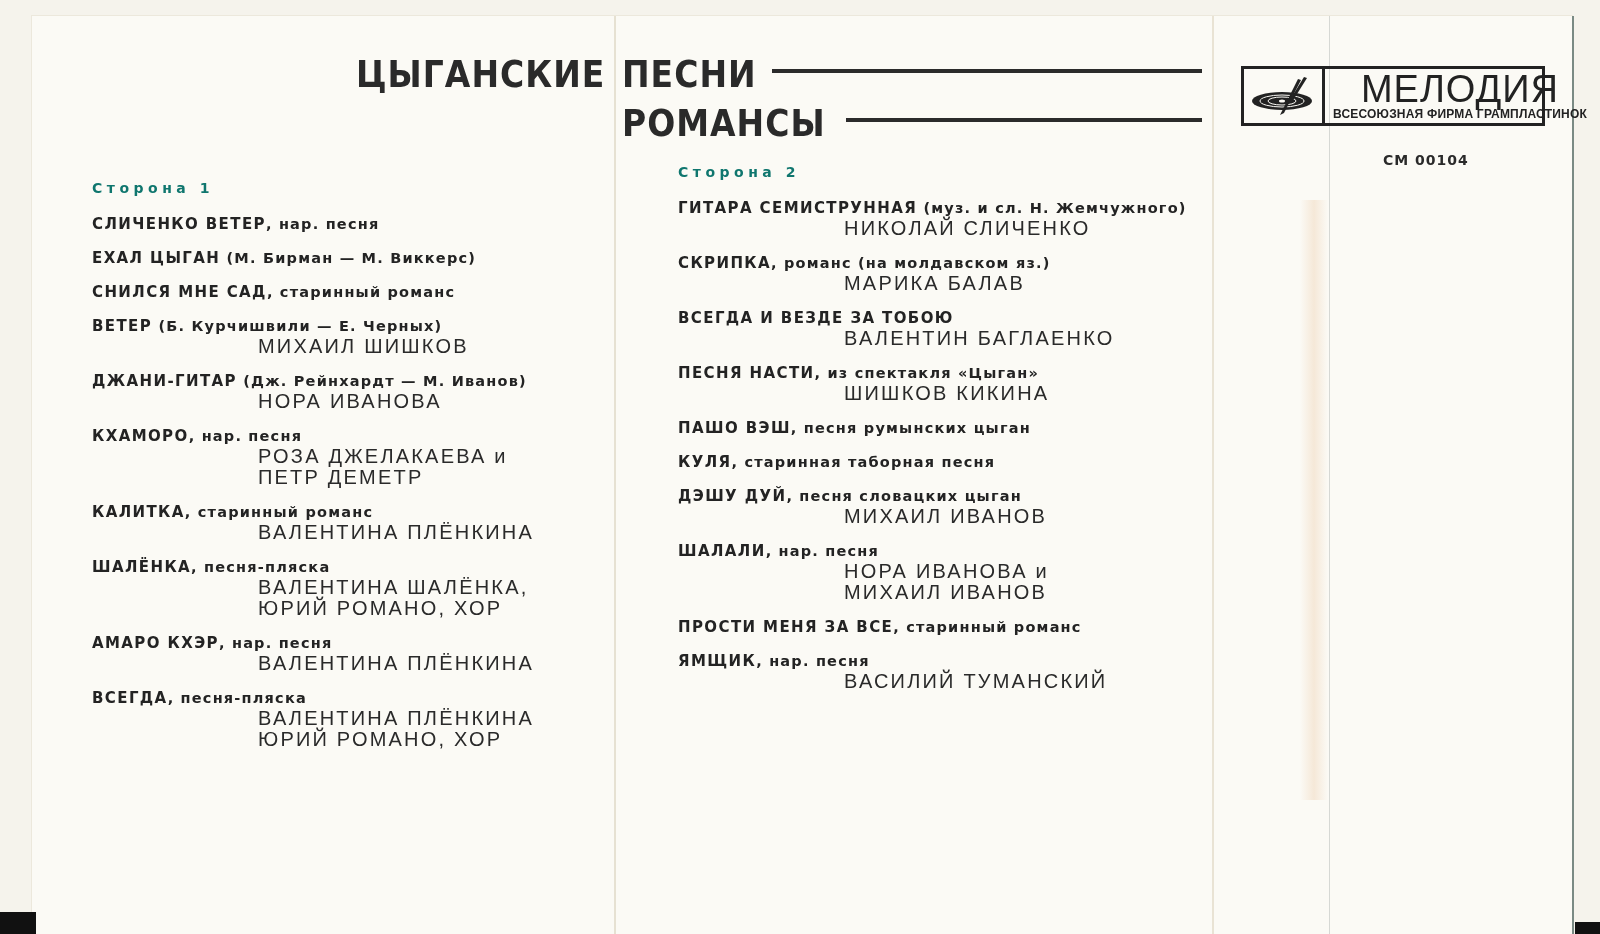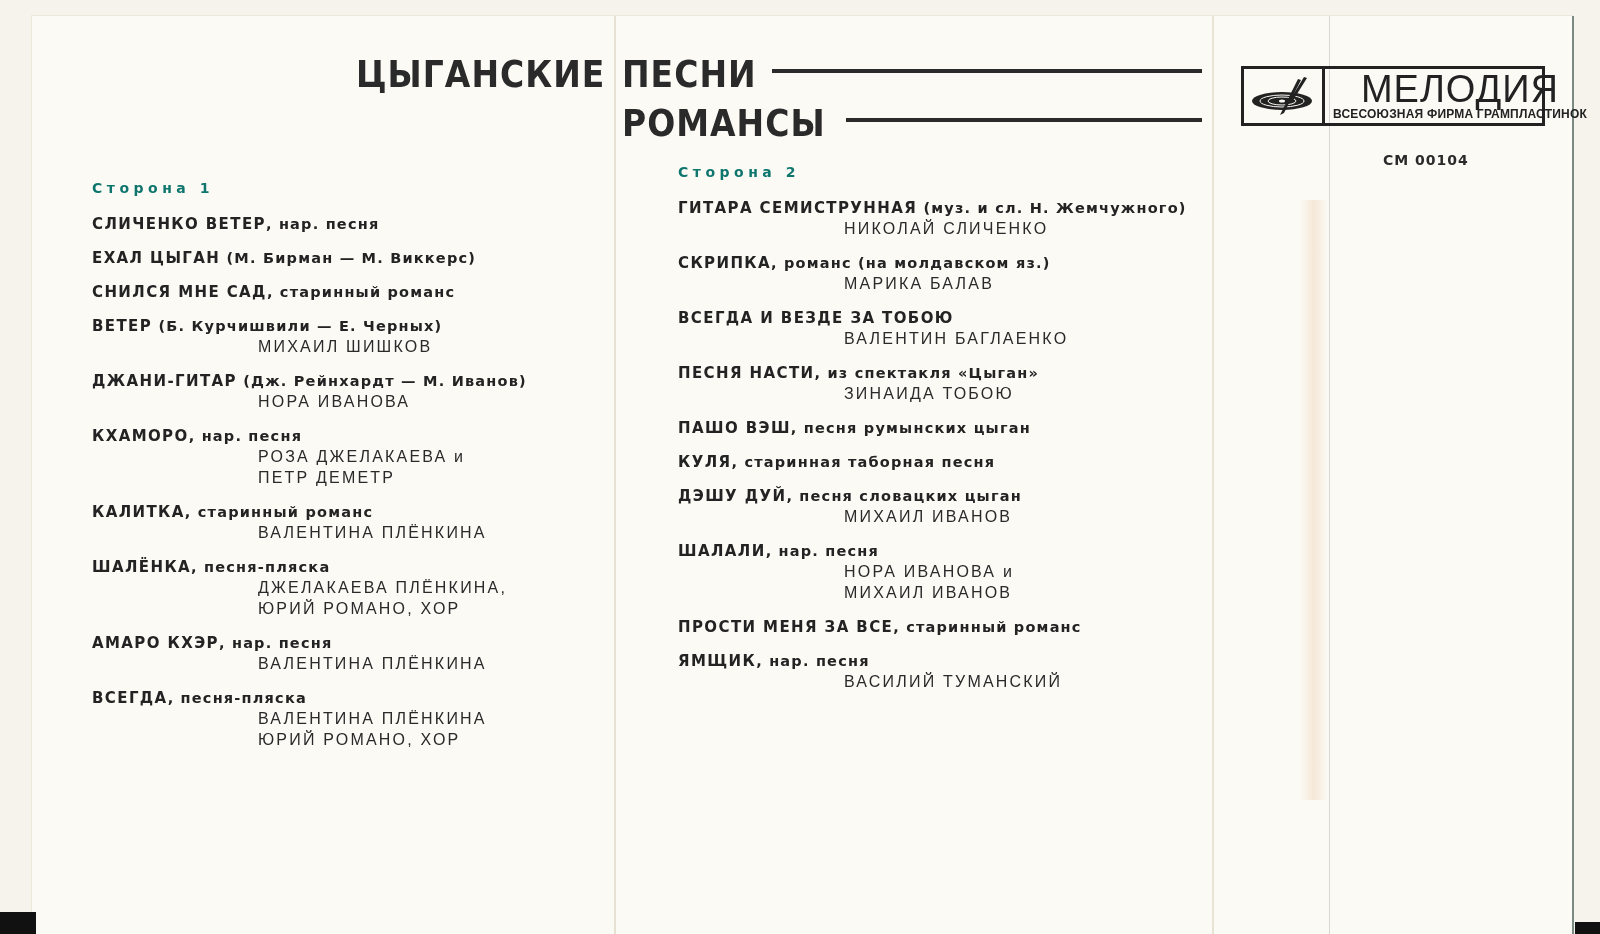--- a/index.html
+++ b/index.html
@@ -49,21 +49,21 @@
   .catalog { position: absolute; left: 1383px; top: 152px; font-weight: bold; font-size: 14px; letter-spacing: 1px; color: #2a2a2a; }
 
   .side { position: absolute; }
   .side.s1 { left: 92px; top: 180px; width: 510px; }
   .side.s2 { left: 678px; top: 164px; width: 530px; }
   .side-label { font-weight: bold; font-size: 14px; letter-spacing: 4.5px; color: #0f766e; margin-bottom: 18px; }
   .track { margin-bottom: 14px; }
   .track-title { font-size: 14.5px; font-weight: bold; letter-spacing: 1.3px; color: #232323; line-height: 20px; }
   .track-title .name { font-size: 15px; letter-spacing: 1.4px; }
   .track-title .note { letter-spacing: 1.2px; }
-  .performer { margin-left: 166px; font-family: "Liberation Sans", sans-serif; font-size: 16px; letter-spacing: 2.2px; color: #2a2a2a; line-height: 21px; }
+  .performer { margin-left: 166px; font-family: "Liberation Sans", sans-serif; font-size: 20px; letter-spacing: 2.2px; color: #2a2a2a; line-height: 21px; }
 </style>
 </head>
 <body>
 
 <div class="card"></div>
 <div class="card-right-edge"></div>
 <div class="fold f1"></div>
 <div class="fold f2"></div>
 <div class="fold f3"></div>
 <div class="stain"></div>
@@ -118,21 +118,21 @@
         <div class="track-title"><span class="name">КХАМОРО</span><span class="note">, нар. песня</span></div>
         <div class="performer">РОЗА ДЖЕЛАКАЕВА и</div>
         <div class="performer">ПЕТР ДЕМЕТР</div>
       </div>
       <div class="track">
         <div class="track-title"><span class="name">КАЛИТКА</span><span class="note">, старинный романс</span></div>
         <div class="performer">ВАЛЕНТИНА ПЛЁНКИНА</div>
       </div>
       <div class="track">
         <div class="track-title"><span class="name">ШАЛЁНКА</span><span class="note">, песня-пляска</span></div>
-        <div class="performer">ДЖЕЛАКАЕВА ПЛЁНКИНА,</div>
+        <div class="performer">ВАЛЕНТИНА ШАЛЁНКА,</div>
         <div class="performer">ЮРИЙ РОМАНО, ХОР</div>
       </div>
       <div class="track">
         <div class="track-title"><span class="name">АМАРО КХЭР</span><span class="note">, нар. песня</span></div>
         <div class="performer">ВАЛЕНТИНА ПЛЁНКИНА</div>
       </div>
       <div class="track">
         <div class="track-title"><span class="name">ВСЕГДА</span><span class="note">, песня-пляска</span></div>
         <div class="performer">ВАЛЕНТИНА ПЛЁНКИНА</div>
         <div class="performer">ЮРИЙ РОМАНО, ХОР</div>
@@ -150,21 +150,21 @@
       <div class="track">
         <div class="track-title"><span class="name">СКРИПКА</span><span class="note">, романс (на молдавском яз.)</span></div>
         <div class="performer">МАРИКА БАЛАВ</div>
       </div>
       <div class="track">
         <div class="track-title"><span class="name">ВСЕГДА И ВЕЗДЕ ЗА ТОБОЮ</span><span class="note"></span></div>
         <div class="performer">ВАЛЕНТИН БАГЛАЕНКО</div>
       </div>
       <div class="track">
         <div class="track-title"><span class="name">ПЕСНЯ НАСТИ</span><span class="note">, из спектакля «Цыган»</span></div>
-        <div class="performer">ЗИНАИДА ТОБОЮ</div>
+        <div class="performer">ШИШКОВ КИКИНА</div>
       </div>
       <div class="track">
         <div class="track-title"><span class="name">ПАШО ВЭШ</span><span class="note">, песня румынских цыган</span></div>
       </div>
       <div class="track">
         <div class="track-title"><span class="name">КУЛЯ</span><span class="note">, старинная таборная песня</span></div>
       </div>
       <div class="track">
         <div class="track-title"><span class="name">ДЭШУ ДУЙ</span><span class="note">, песня словацких цыган</span></div>
         <div class="performer">МИХАИЛ ИВАНОВ</div>

